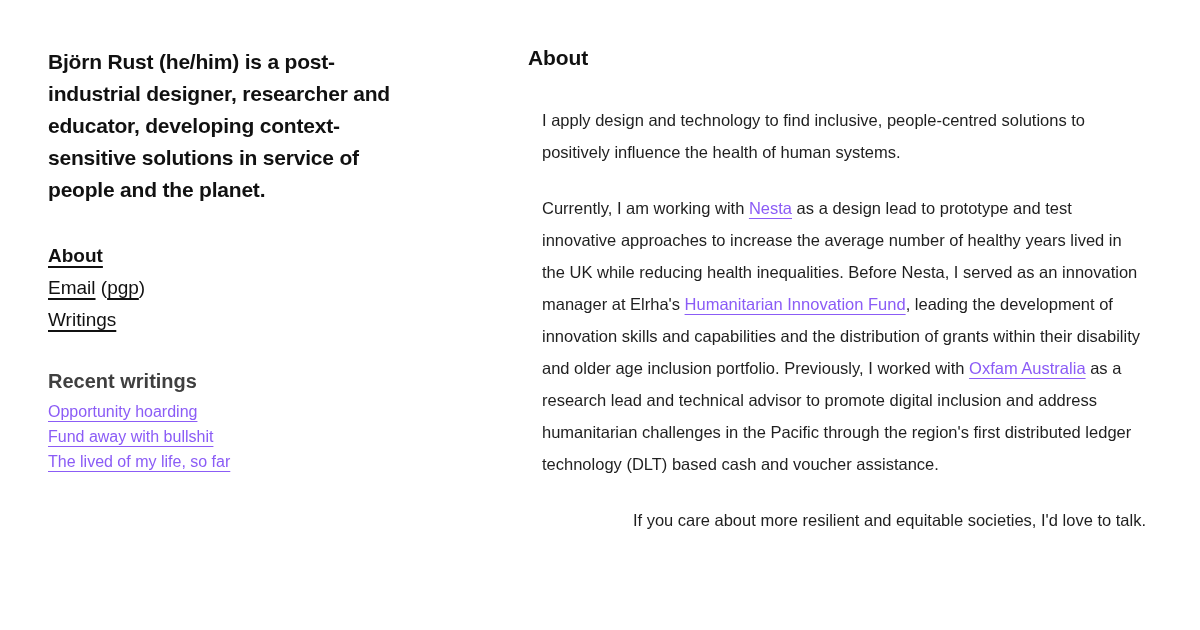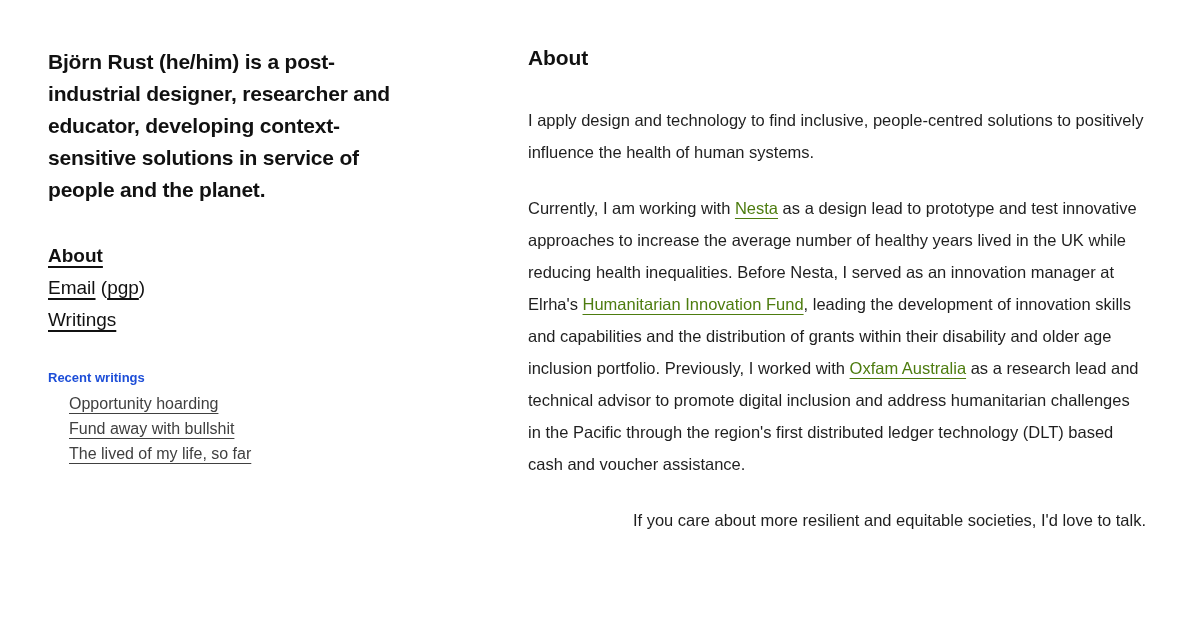--- a/index.html
+++ b/index.html
@@ -52,69 +52,68 @@
     text-underline-offset: 4px;
     color: #111111;
   }
   .nav-item.current .nav-link {
     font-weight: bold;
   }
   .paren {
     text-decoration: none;
   }
   .recent-heading {
-    font-size: 13px;
+    font-size: 20px;
     font-weight: bold;
     margin: 0 0 7px 0;
-    color: #1d4ed8;
+    color: #404040;
   }
   .recent-list {
     list-style: none;
     margin: 0;
     padding: 0;
   }
   .recent-list li {
     margin: 0 0 1px 0;
   }
   .recent-link {
     font-size: 16px;
     line-height: 24px;
-    color: #404040;
+    color: #8b5cf6;
     text-decoration: underline;
     text-decoration-thickness: 1.3px;
     text-underline-offset: 3.5px;
-    margin-left: 21px;
   }
 
   
   .content {
     width: 720px;
     box-sizing: border-box;
     padding: 46px 54px 0 48px;
   }
   .content-title {
     font-size: 21px;
     font-weight: bold;
     margin: 0 0 34px 0;
     color: #111111;
     letter-spacing: -0.1px;
   }
   .para {
     font-size: 16.5px;
     line-height: 32px;
     color: #1f1f1f;
-    margin: 0 0 24px 0;
+    margin: 0 0 24px 14px;
     max-width: 625px;
   }
   .para:last-child {
     margin-bottom: 0;
     text-align: right;
   }
   .inline-link {
-    color: #4d7c0f;
+    color: #8b5cf6;
     text-decoration: underline;
     text-decoration-thickness: 1.3px;
     text-underline-offset: 4px;
   }
 </style>
 </head>
 <body>
 
 <div class="page">
 

